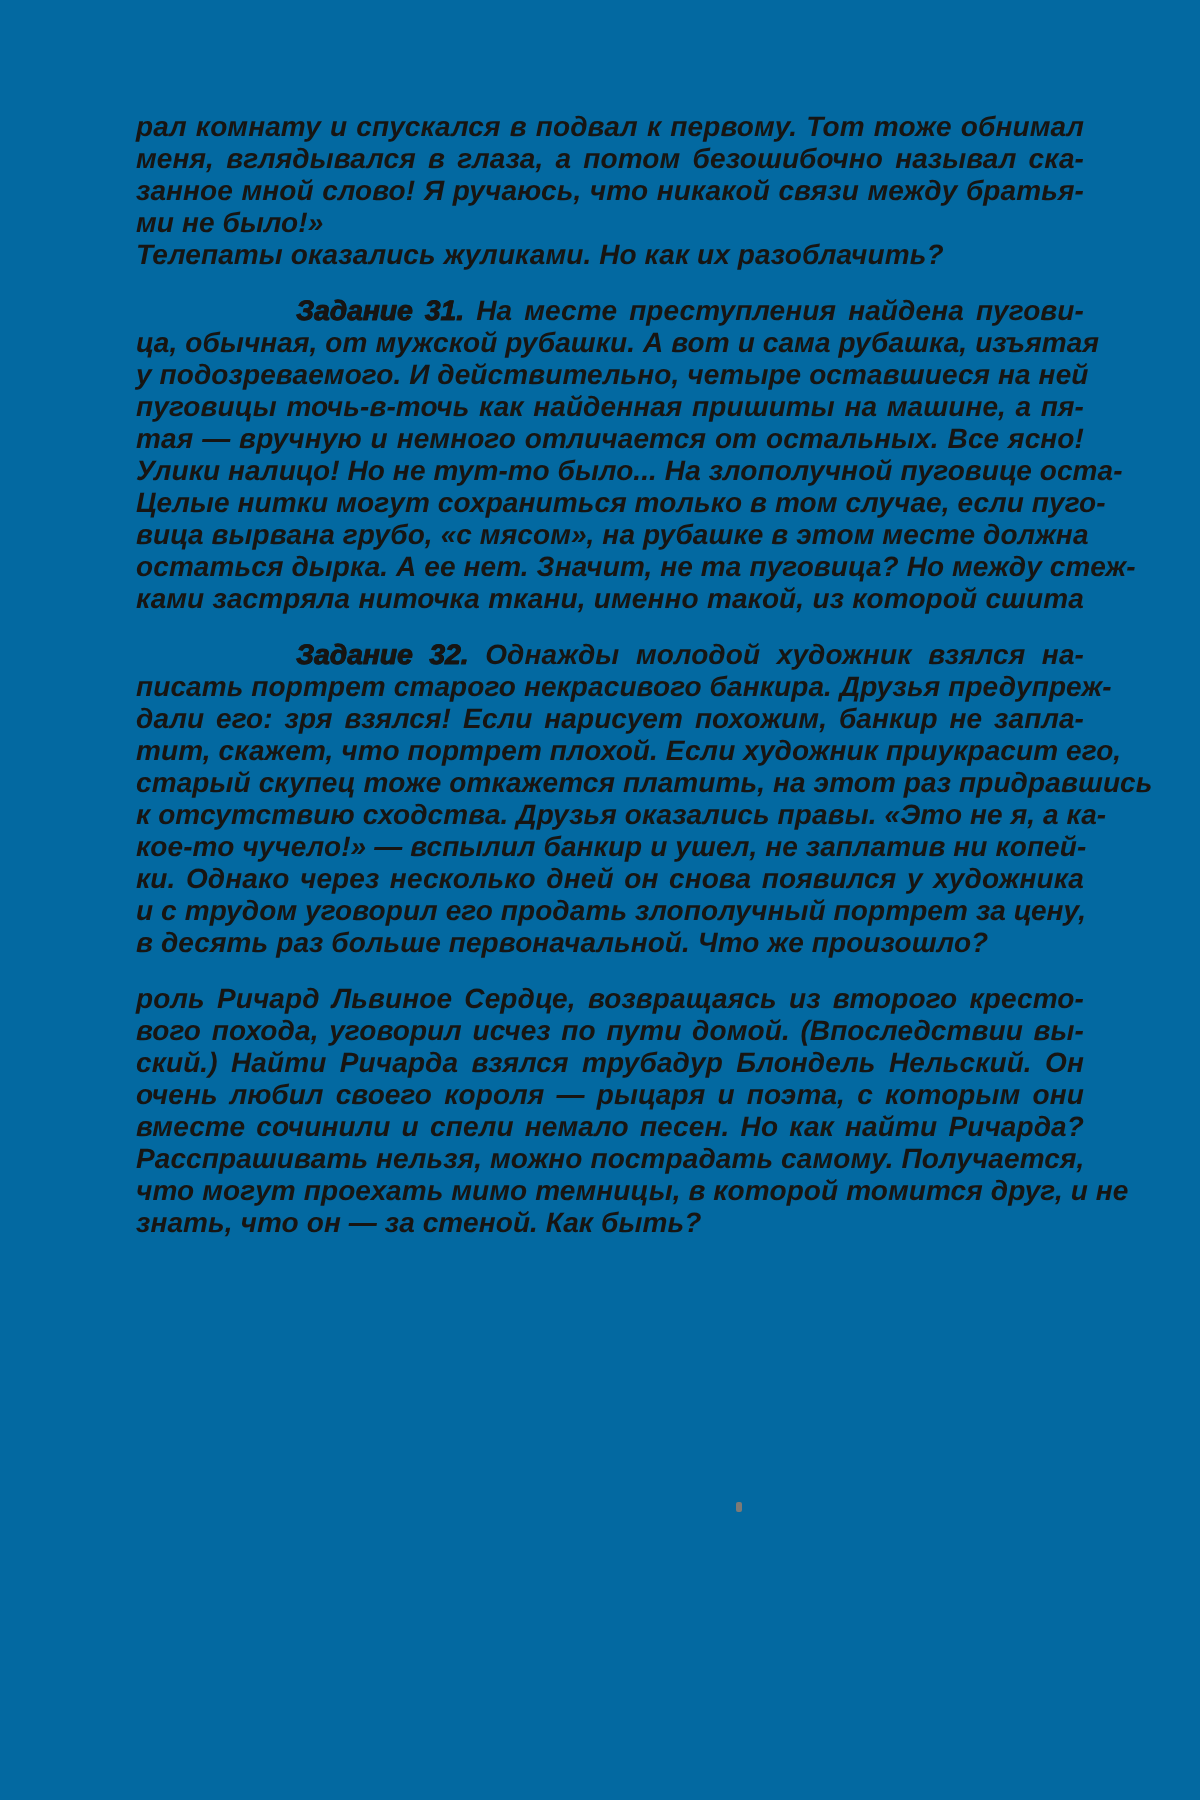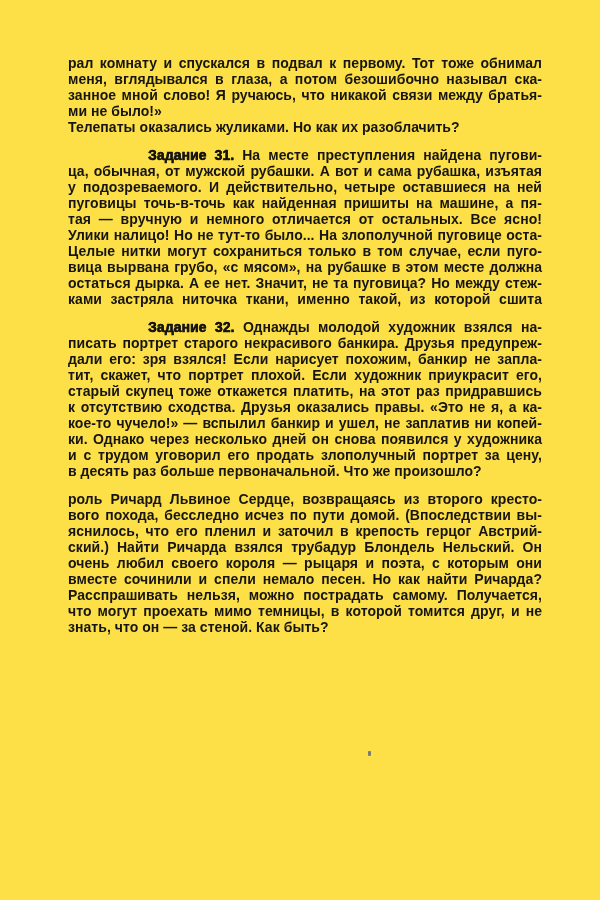--- a/index.html
+++ b/index.html
@@ -39,21 +39,21 @@
   .artifact {
     position: absolute;
     width: 3px; height: 5px;
     background: #7d7a76;
     border-radius: 1px;
   }
 </style>
 </head>
 <body>
 
-<div class="page" style="background: #fde047;">
+<div class="page" style="background: #0369a1; font-style: italic;">
   <div class="text-block" style="color: rgb(23, 21, 19);">
       <div class="para">
         <div class="line">рал комнату и спускался в подвал к первому. Тот тоже обнимал</div>
         <div class="line">меня, вглядывался в глаза, а потом безошибочно называл ска-</div>
         <div class="line">занное мной слово! Я ручаюсь, что никакой связи между братья-</div>
         <div class="line left">ми не было!»</div>
       </div>
       <div class="para">
         <div class="line left">Телепаты оказались жуликами. Но как их разоблачить?</div>
       </div>
@@ -76,22 +76,21 @@
         <div class="line">тит, скажет, что портрет плохой. Если художник приукрасит его,</div>
         <div class="line">старый скупец тоже откажется платить, на этот раз придравшись</div>
         <div class="line">к отсутствию сходства. Друзья оказались правы. «Это не я, а ка-</div>
         <div class="line">кое-то чучело!» — вспылил банкир и ушел, не заплатив ни копей-</div>
         <div class="line">ки. Однако через несколько дней он снова появился у художника</div>
         <div class="line">и с трудом уговорил его продать злополучный портрет за цену,</div>
         <div class="line left">в десять раз больше первоначальной. Что же произошло?</div>
       </div>
       <div class="para task">
         <div class="line">роль Ричард Львиное Сердце, возвращаясь из второго кресто-</div>
-        <div class="line">вого похода, бесследно исчез по пути домой. (Впоследствии вы-</div>
-        <div class="line">яснилось, что его пленил и заточил в крепость герцог Австрий-</div>
+        <div class="line">вого похода, уговорил исчез по пути домой. (Впоследствии вы-</div>
         <div class="line">ский.) Найти Ричарда взялся трубадур Блондель Нельский. Он</div>
         <div class="line">очень любил своего короля — рыцаря и поэта, с которым они</div>
         <div class="line">вместе сочинили и спели немало песен. Но как найти Ричарда?</div>
         <div class="line">Расспрашивать нельзя, можно пострадать самому. Получается,</div>
         <div class="line">что могут проехать мимо темницы, в которой томится друг, и не</div>
         <div class="line left">знать, что он — за стеной. Как быть?</div>
       </div>
     </div>
   <div class="artifact" style="left: 368px; top: 751px;"></div>
 </div>

